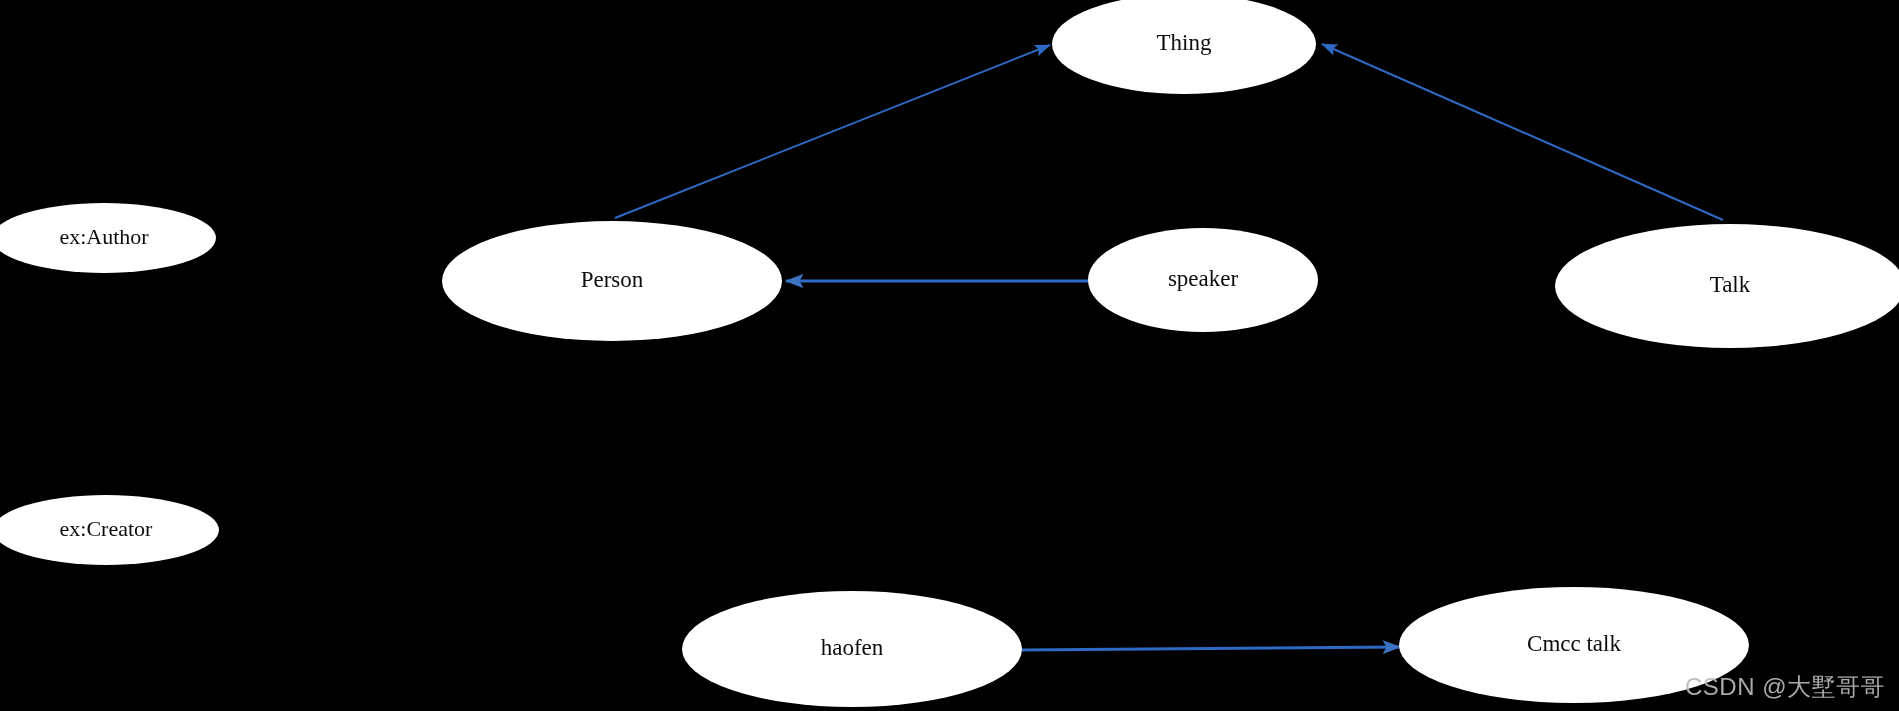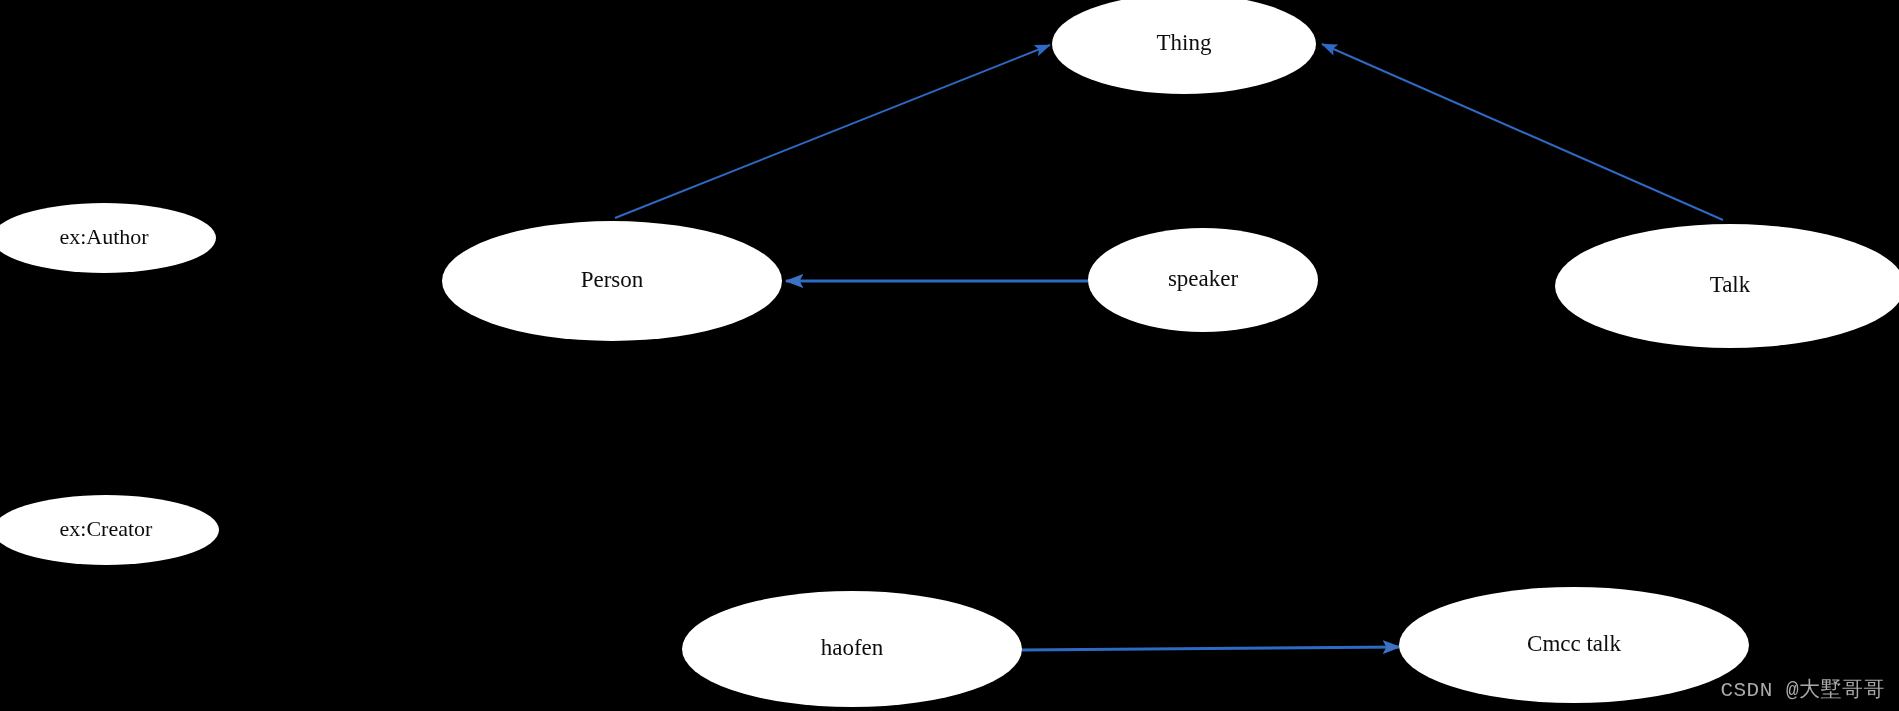--- a/index.html
+++ b/index.html
@@ -36,22 +36,22 @@
   }
   .edge-line {
     fill: none;
     stroke-linecap: butt;
   }
   .watermark {
     position: absolute;
     right: 14px;
     bottom: 8px;
     color: #b9b9b9;
-    font-family: Liberation Mono, monospace;
-    font-size: 21px;
+    font-family: Liberation Sans, sans-serif;
+    font-size: 24px;
     letter-spacing: 0.5px;
     white-space: nowrap;
     opacity: 0.92;
     text-align: center;
   }
 </style>
 </head>
 <body>
 
 <div id="canvas">

